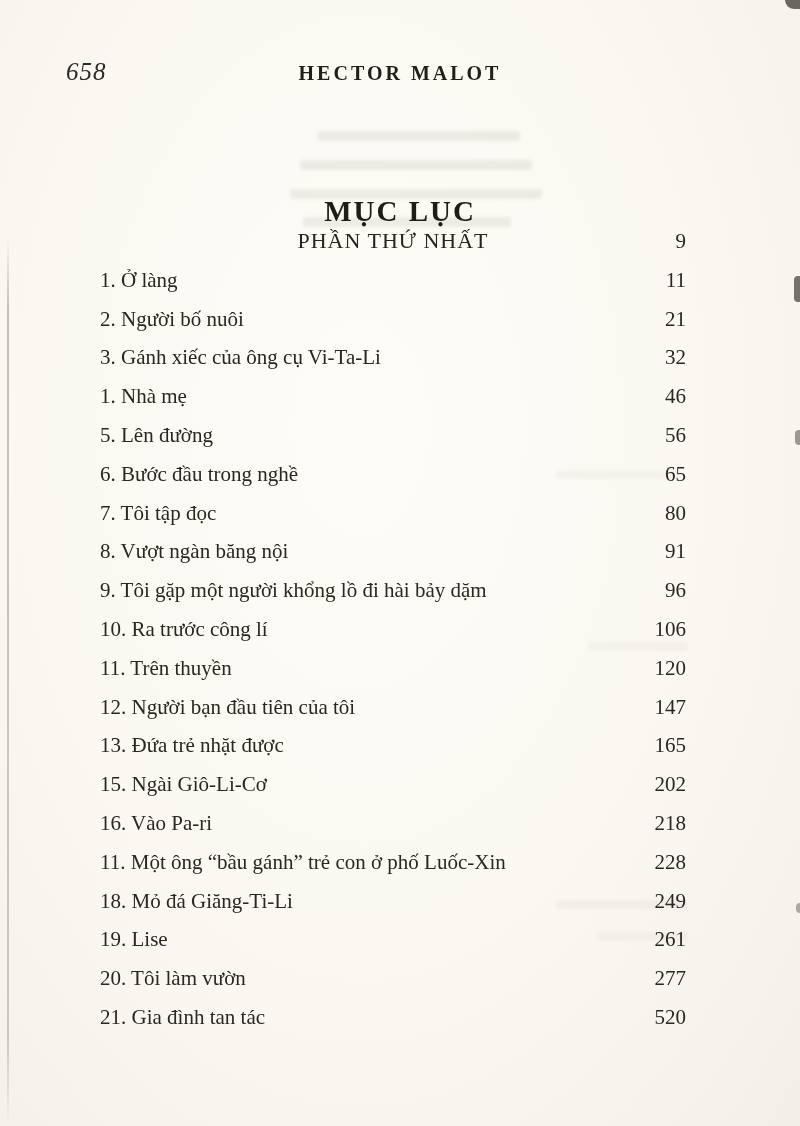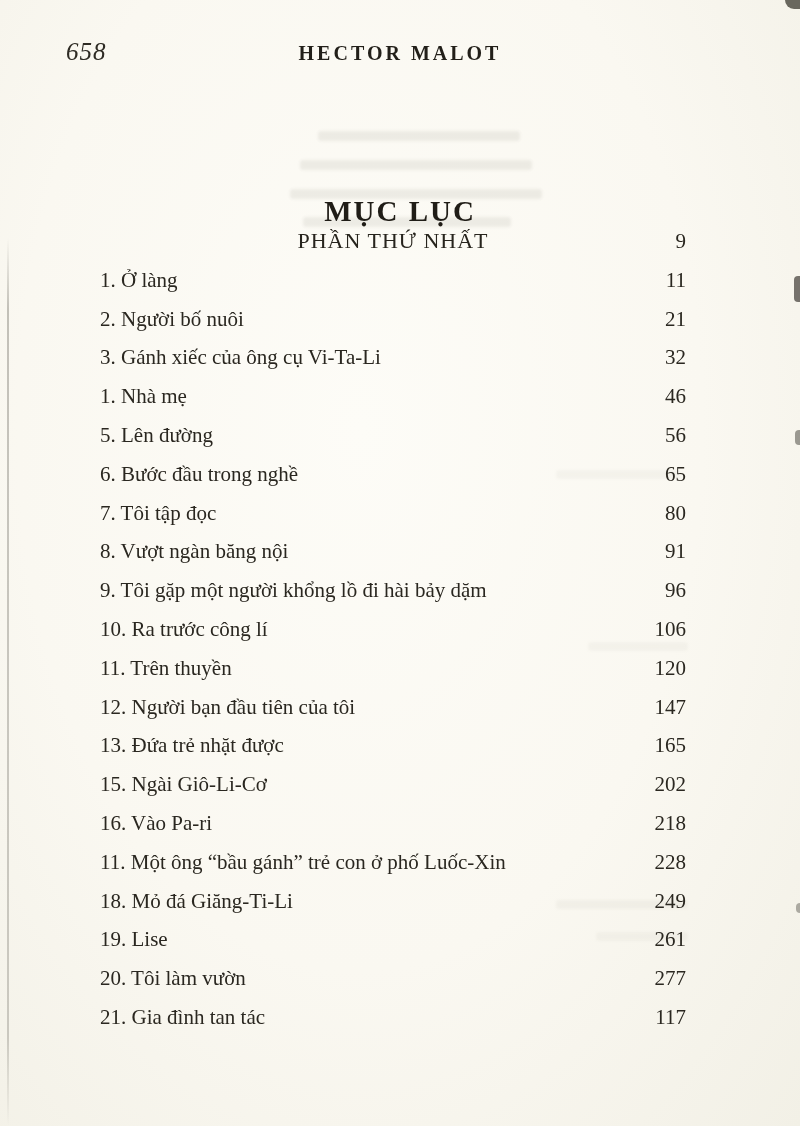--- a/index.html
+++ b/index.html
@@ -9,21 +9,21 @@
       width: 800px;
       height: 1126px;
       margin: 0 auto;
       overflow: hidden;
       color: #29261f;
       font-family: "Liberation Serif", "DejaVu Serif", serif;
       background: radial-gradient(ellipse at 45% 38%, #fdfcf7 0%, #faf8f1 55%, #f2f0e6 100%);
     }
 
     
-    .header-row { position: absolute; top: 40px; left: 0; width: 100%; height: 32px; padding-left: 38px; }
+    .header-row { position: absolute; top: 60px; left: 0; width: 100%; height: 32px; padding-left: 38px; }
     .folio {
       position: absolute; left: 66px; top: -2px;
       font-style: italic; font-size: 25px; letter-spacing: 1px; color: #2e2b24;
     }
     .running-head {
       position: absolute; left: 0; top: 2px; width: 100%;
       text-align: center; font-weight: bold; font-size: 20px; letter-spacing: 3px; color: #221f19;
     }
 
     
@@ -183,17 +183,17 @@
     <div class="toc-row">
       <span class="toc-label">19. Lise</span>
       <span class="toc-num">261</span>
     </div>
     <div class="toc-row">
       <span class="toc-label">20. Tôi làm vườn</span>
       <span class="toc-num">277</span>
     </div>
     <div class="toc-row">
       <span class="toc-label">21. Gia đình tan tác</span>
-      <span class="toc-num">117</span>
+      <span class="toc-num">520</span>
     </div>
 
   </div>
 </div>
 
 </body></html>

